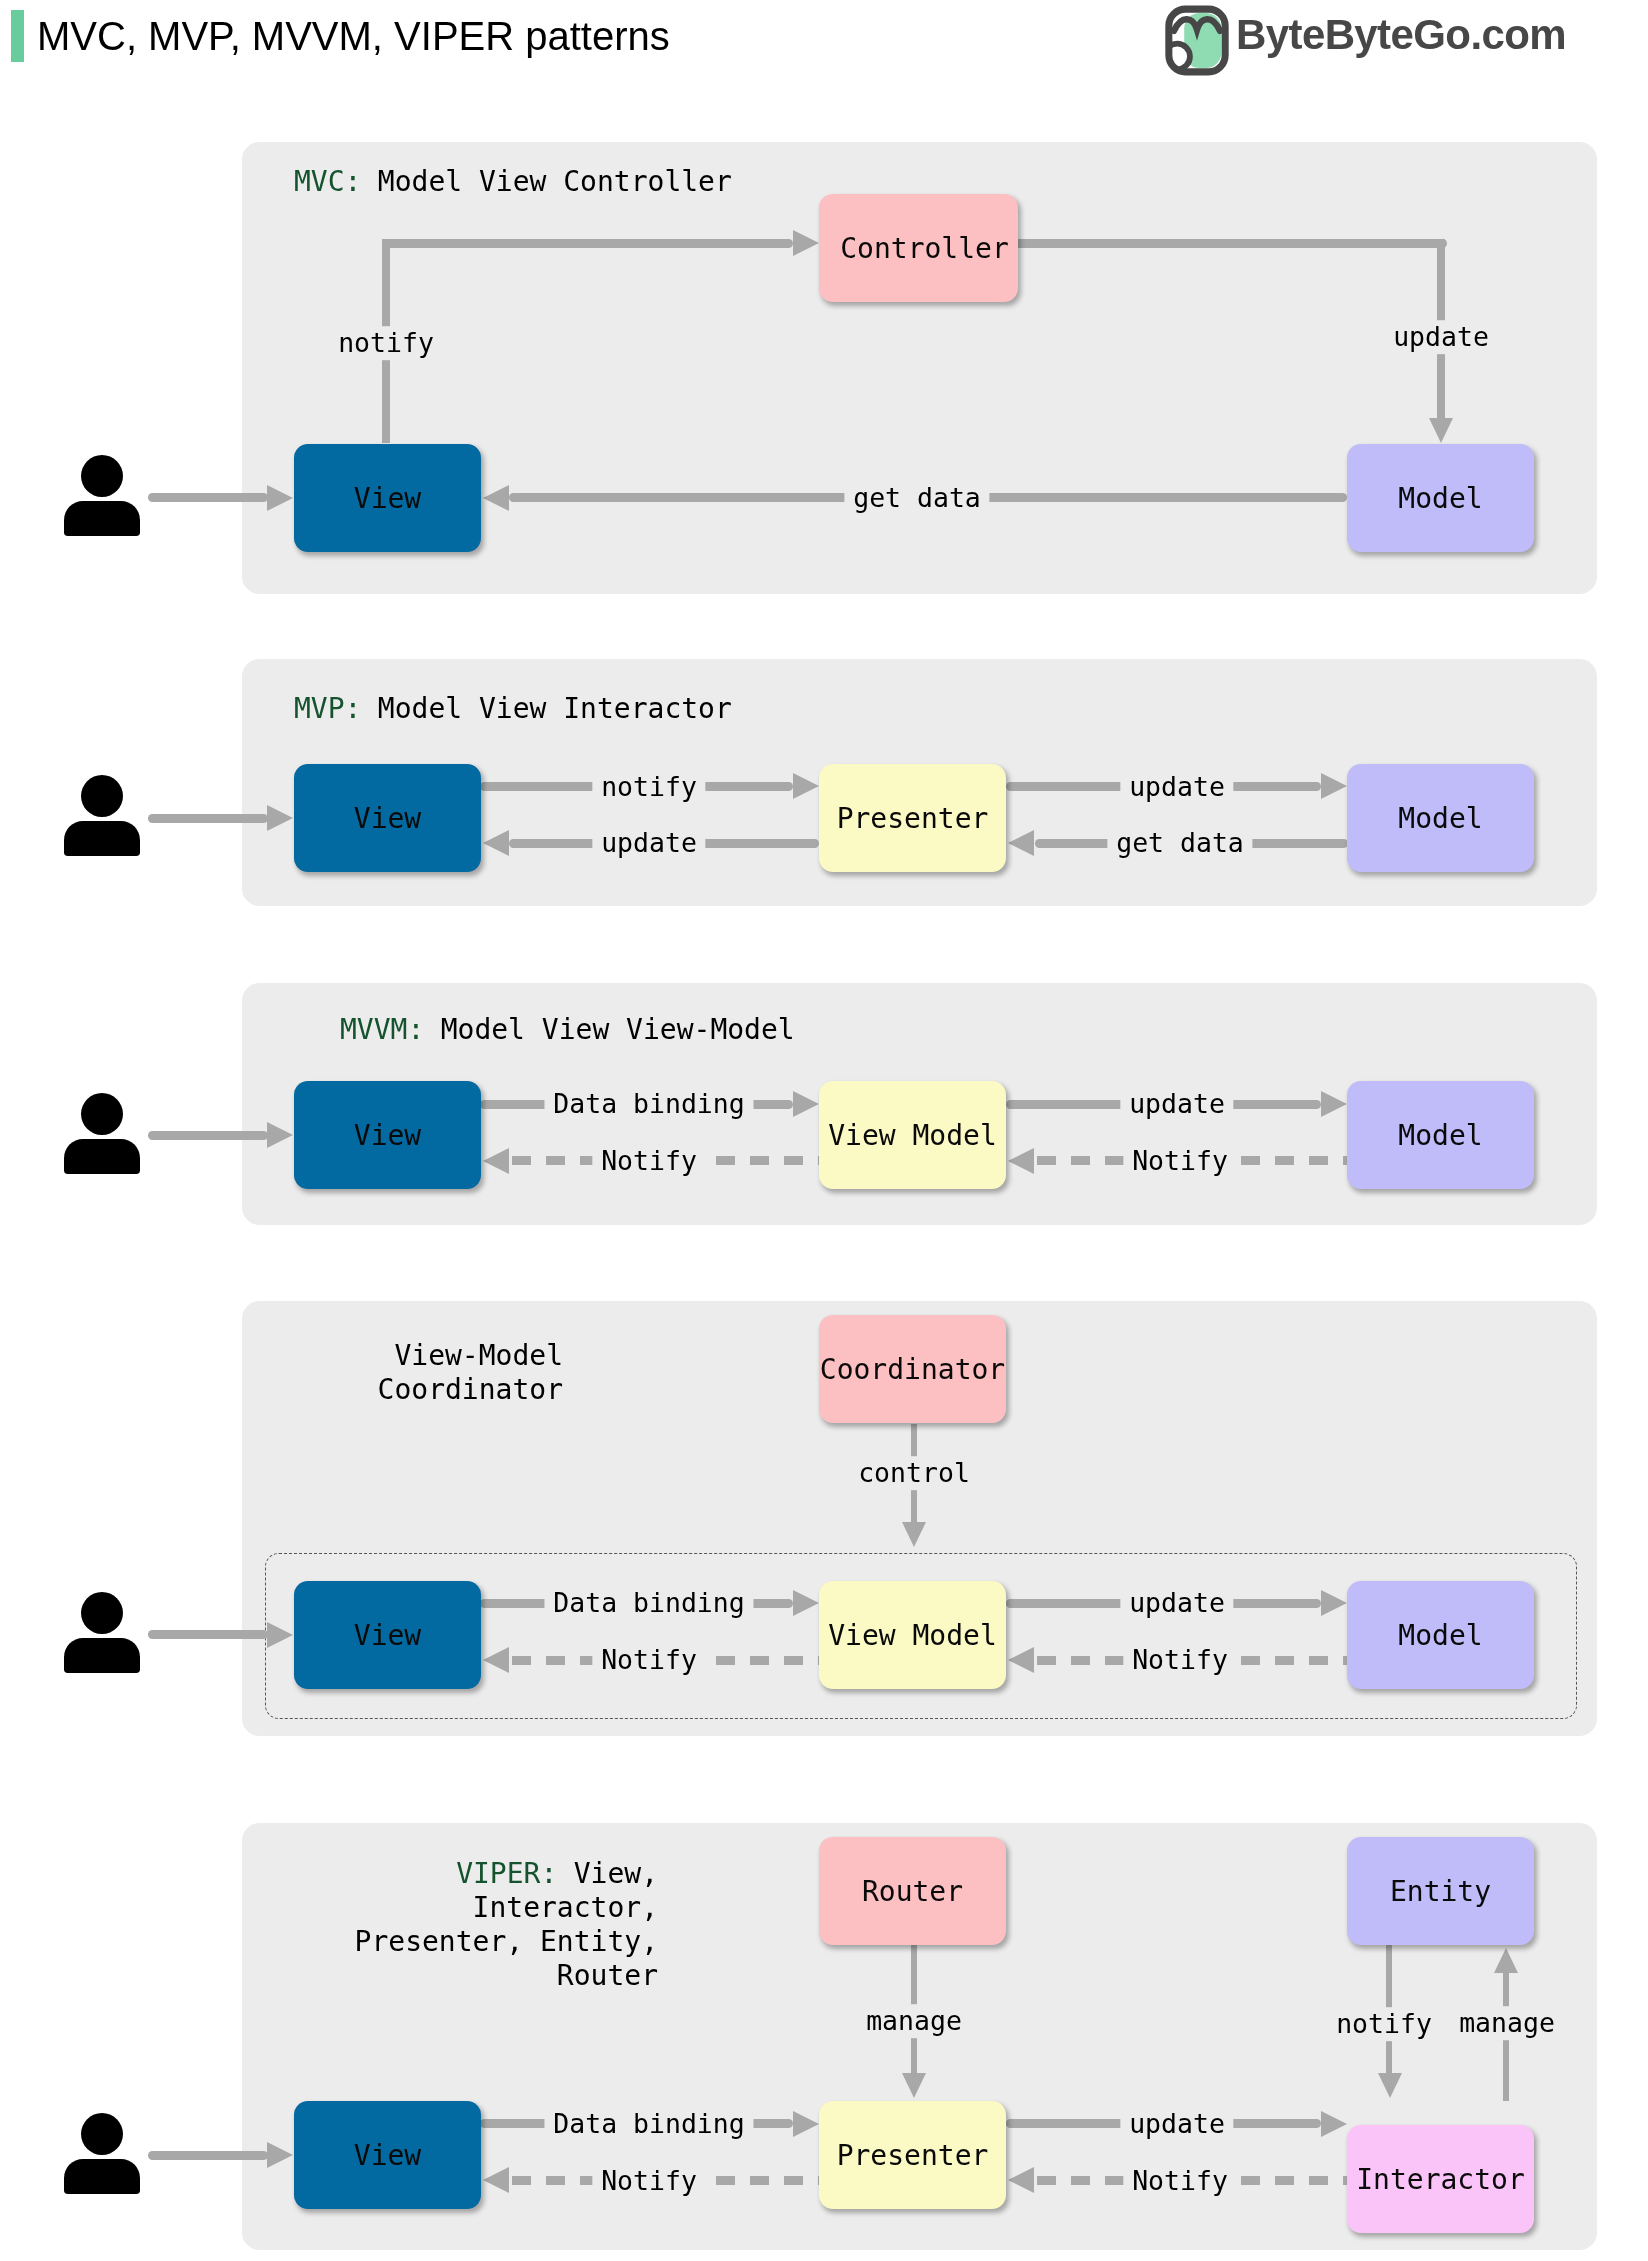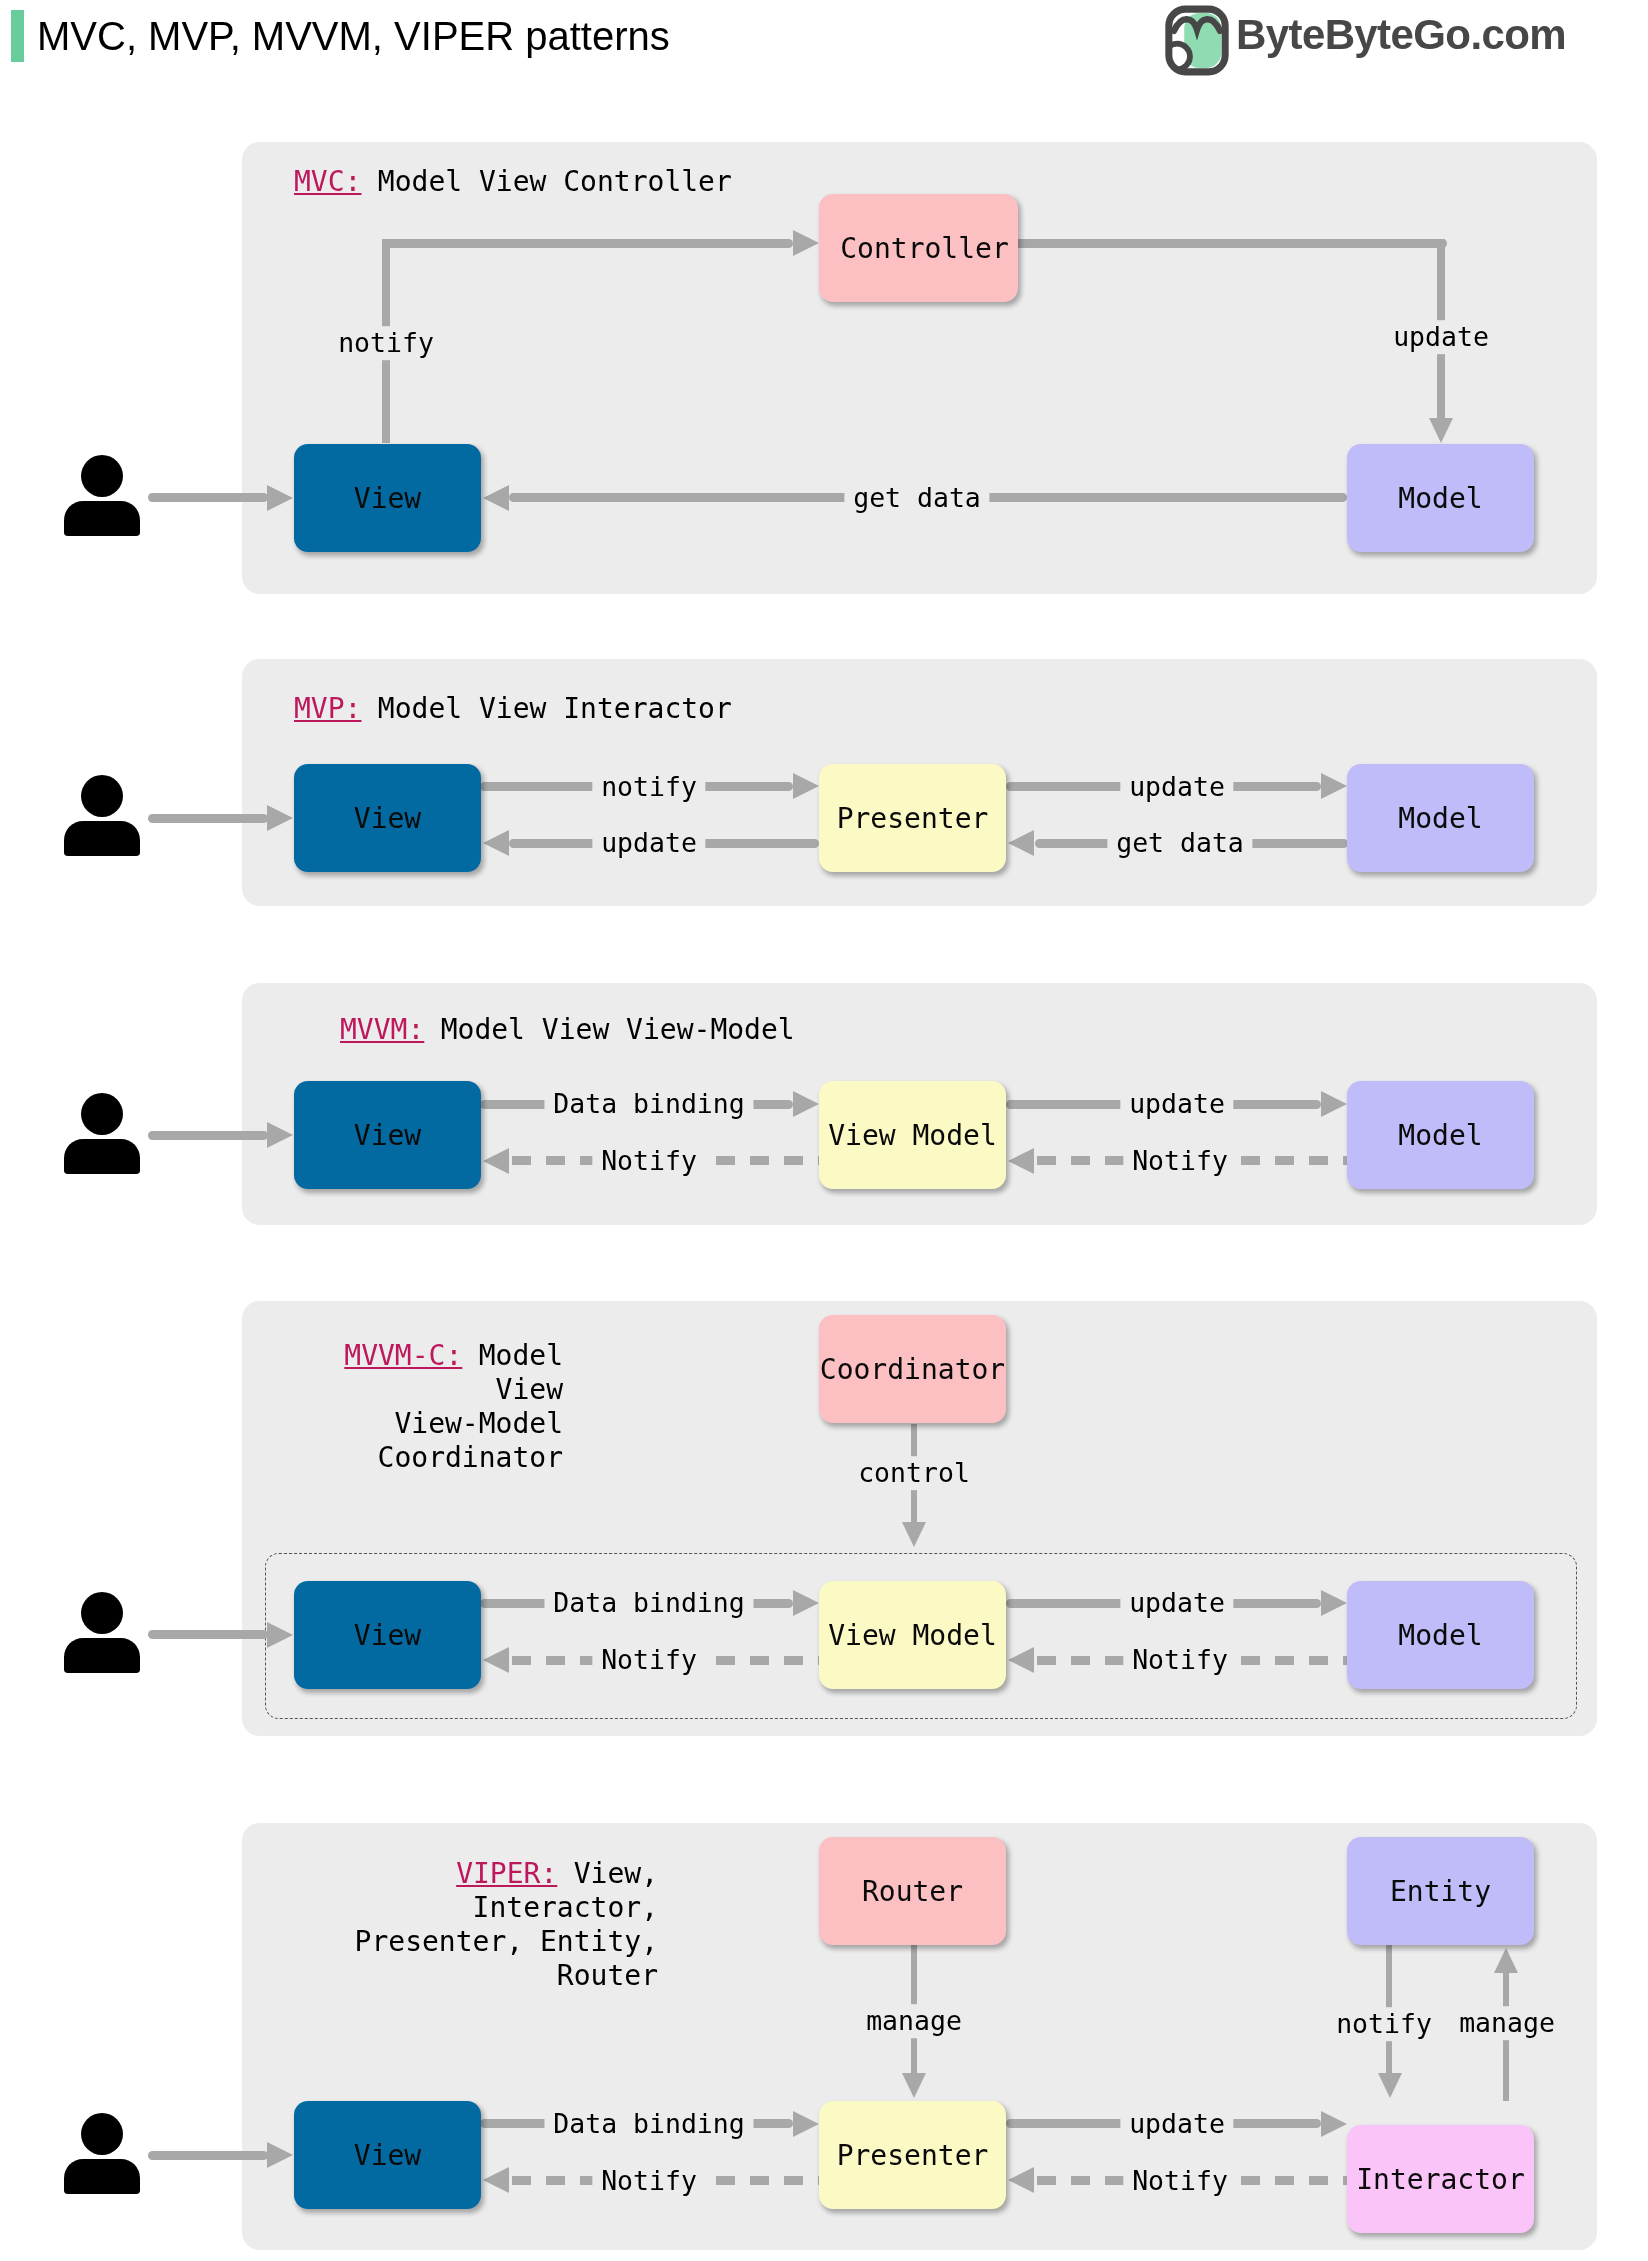--- a/index.html
+++ b/index.html
@@ -17,21 +17,21 @@
        background:repeating-linear-gradient(90deg,#A8A8A8 0 19px,transparent 19px 34px);}
   .ah{position:absolute;width:0;height:0;z-index:2;}
   .ah-r{border-top:13.2px solid transparent;border-bottom:13.2px solid transparent;border-left:26.5px solid #A8A8A8;}
   .ah-l{border-top:13.2px solid transparent;border-bottom:13.2px solid transparent;border-right:26.5px solid #A8A8A8;}
   .ah-d{border-left:12px solid transparent;border-right:12px solid transparent;border-top:25px solid #A8A8A8;}
   .ah-u{border-left:12px solid transparent;border-right:12px solid transparent;border-bottom:25px solid #A8A8A8;}
   .albl{position:absolute;transform:translate(-50%,-50%);background:#ECECEC;padding:1.3px 8.8px;
        font:26.5px "DejaVu Sans Mono",monospace;color:#000;white-space:nowrap;z-index:3;}
   .ptitle{position:absolute;font:28px "DejaVu Sans Mono",monospace;color:#000;line-height:35px;white-space:nowrap;z-index:3;}
   .ptitle-multi{position:absolute;font:28px "DejaVu Sans Mono",monospace;color:#000;line-height:34px;text-align:right;z-index:3;}
-  .tag{color:#be185d;text-decoration:underline;}
+  .tag{color:#14532d;}
   .gap{margin-left:16.4px;}
   .person{position:absolute;width:82px;z-index:3;}
   .person .head{width:42px;height:42px;border-radius:50%;background:#000;margin:0 auto;}
   .person .torso{width:76px;height:35px;background:#000;border-radius:19px 19px 3.8px 3.8px;margin:3.8px auto 0;}
   .dashedbox{position:absolute;left:265px;top:1553px;width:1310px;height:164px;border:1.9px dashed #555;border-radius:14px;z-index:1;}
   .hdr-title{position:absolute;left:37px;top:14px;font:40px "Liberation Sans",sans-serif;color:#000;z-index:3;}
   .hdr-bar{position:absolute;left:11.3px;top:10px;width:12.6px;height:52px;background:#68CC9D;z-index:3;}
   .brand-text{position:absolute;left:1236px;top:11.3px;font:700 42px "Liberation Sans",sans-serif;color:#474747;letter-spacing:-0.6px;z-index:3;}
 </style>
 </head>
@@ -147,21 +147,20 @@
 <div class="box bg-purple" style="left:1347px;top:1081px;">Model</div>
 
 <div class="person" style="left:61px;top:1093px;">
   <div class="head"></div>
   <div class="torso"></div>
 </div>
 <div class="hline" style="left:148px;top:1131px;width:120px;"></div>
 <div class="ah ah-r" style="left:267px;top:1122px;"></div>
 
 <div class="ptitle-multi" style="left:263px;top:1339px;width:300px;">
-  <span style="display:block;"><span class="tag">MVVM-C:</span><span class="gap">Model View</span></span>
   <span style="display:block;">View-Model</span>
   <span style="display:block;">Coordinator</span>
 </div>
 
 <div class="dashedbox"></div>
 
 <div class="vthin" style="left:911px;top:1424px;height:98px;"></div>
 <div class="ah ah-d" style="left:902px;top:1522px;"></div>
 <div class="albl" style="left:914px;top:1473px;">control</div>
 

